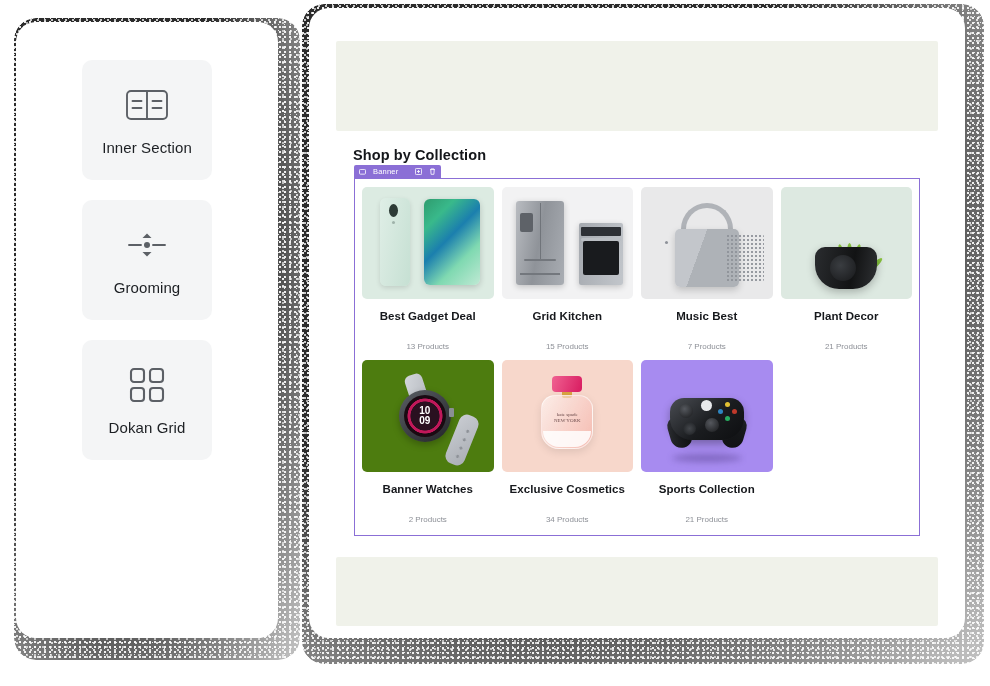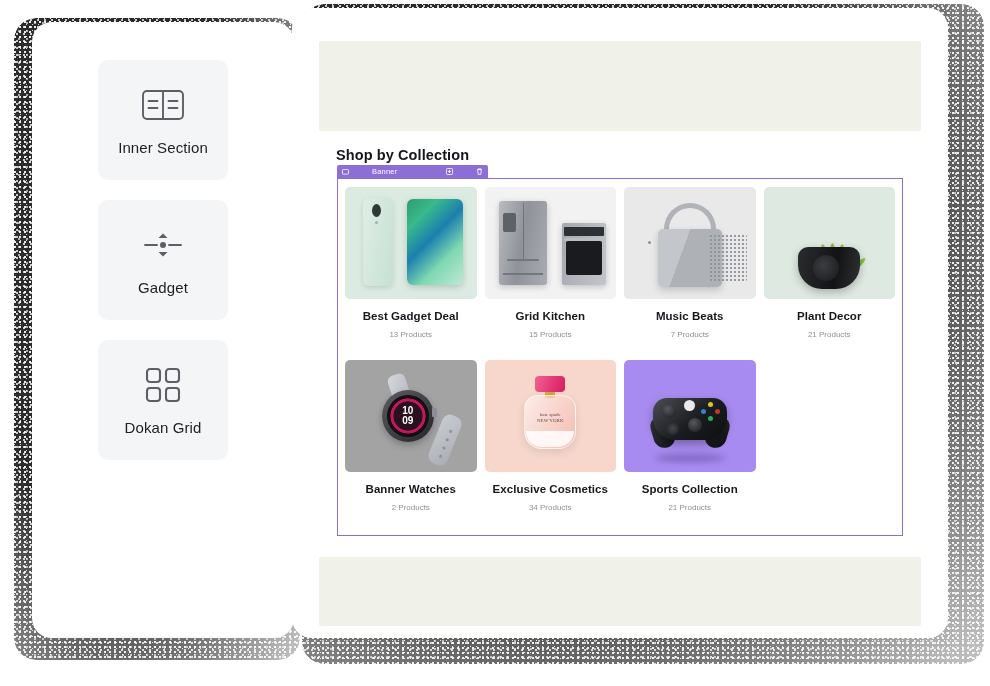--- a/index.html
+++ b/index.html
@@ -38,22 +38,22 @@
             mask-image: radial-gradient(120% 120% at 35% 35%, #000 40%, rgba(0,0,0,.35) 72%, transparent 96%);
   }
 
   
   .panel {
     position: absolute;
     background: #ffffff;
     border-radius: 20px;
   }
 
-  #left-panel  { left: 32px;  top: 22px;  width: 262px; height: 616px; }
-  #right-panel { left: 292px; top: 8px;   width: 656px; height: 630px; }
+  #left-panel  { left: 16px;  top: 22px;  width: 262px; height: 616px; }
+  #right-panel { left: 309px; top: 8px;   width: 656px; height: 630px; }
 
   
   .widget-list {
     position: absolute;
     left: 0; top: 0; right: 0; bottom: 0;
     padding: 38px 0 0 0;
     display: flex;
     flex-direction: column;
     align-items: center;
     gap: 20px;
@@ -102,21 +102,21 @@
   }
 
   
   #banner-badge {
     position: absolute;
     left: 45px;
     top: 157px;
     height: 13px;
     display: flex;
     align-items: center;
-    gap: 23px;
+    gap: 7px;
     background: #8b6fd6;
     color: #ffffff;
     padding: 0 5px;
     border-radius: 2px 2px 0 0;
     font-size: 7.5px;
     letter-spacing: .2px;
     z-index: 5;
     cursor: pointer;
   }
   #banner-badge .bi {
@@ -161,21 +161,21 @@
   }
   .cat-name {
     margin-top: 11px;
     font-size: 11.5px;
     font-weight: bold;
     color: #16181c;
     text-align: center;
     letter-spacing: .05px;
   }
   .cat-count {
-    margin-top: 8px;
+    margin-top: 20px;
     font-size: 8px;
     color: #8d9097;
     text-align: center;
   }
 
   
   .art { position: absolute; }
 
   
   .t-ipad-body {
@@ -419,21 +419,21 @@
       <div class="widget">
         <span class="w-icon">
           <svg width="44" height="34" viewBox="0 0 44 34" fill="none" stroke="#5c6066" stroke-width="1.9">
             <line x1="4" y1="17" x2="16" y2="17" stroke-linecap="round"></line>
             <line x1="28" y1="17" x2="40" y2="17" stroke-linecap="round"></line>
             <circle cx="22" cy="17" r="3" fill="#5c6066" stroke="none"></circle>
             <path d="M17.5 10 L22 5.5 L26.5 10 Z" fill="#5c6066" stroke="none"></path>
             <path d="M17.5 24 L22 28.5 L26.5 24 Z" fill="#5c6066" stroke="none"></path>
           </svg>
         </span>
-        <span class="w-label">Gadget</span>
+        <span class="w-label">Grooming</span>
       </div>
 
       <div class="widget">
         <span class="w-icon">
           <svg width="38" height="38" viewBox="0 0 38 38" fill="none" stroke="#5c6066" stroke-width="2.1">
             <rect x="3" y="3" width="13" height="13" rx="3"></rect>
             <rect x="22" y="3" width="13" height="13" rx="3"></rect>
             <rect x="3" y="22" width="13" height="13" rx="3"></rect>
             <rect x="22" y="22" width="13" height="13" rx="3"></rect>
           </svg>
@@ -502,42 +502,42 @@
         <div class="cat-count">15 Products</div>
       </div>
 
       <div class="cat-card">
         <div class="cat-thumb" style="background:#e9e9ea">
           <div class="art t-sp-handle"></div>
             <div class="art t-sp-body"></div>
           <div class="art t-sp-mesh"></div>
             <div class="art t-sp-led"></div>
         </div>
-        <div class="cat-name">Music Beats</div>
+        <div class="cat-name">Music Best</div>
         <div class="cat-count">7 Products</div>
       </div>
 
       <div class="cat-card">
         <div class="cat-thumb" style="background:#dde9e1">
           <div class="art leaf" style="transform:rotate(-48deg) translateX(-2px)"></div>
           <div class="art leaf" style="transform:rotate(-30deg)"></div>
           <div class="art leaf" style="transform:rotate(-14deg)"></div>
           <div class="art leaf" style="transform:rotate(0deg)"></div>
           <div class="art leaf" style="transform:rotate(14deg)"></div>
           <div class="art leaf" style="transform:rotate(30deg)"></div>
           <div class="art leaf" style="transform:rotate(48deg) translateX(2px)"></div>
           <div class="art t-pot"></div>
             <div class="art t-pot-ring"></div>
         </div>
         <div class="cat-name">Plant Decor</div>
         <div class="cat-count">21 Products</div>
       </div>
 
       <div class="cat-card">
-        <div class="cat-thumb" style="background:#a3a3a3">
+        <div class="cat-thumb" style="background:#4d7c0f">
           <div class="art t-band-top"></div>
             <div class="art t-band-bot"></div>
             <div class="art t-band-holes"></div>
           <div class="art t-case"></div>
           <div class="art t-face">
             <span>10</span>
             <span>09</span>
           </div>
           <div class="art t-crown"></div>
         </div>

